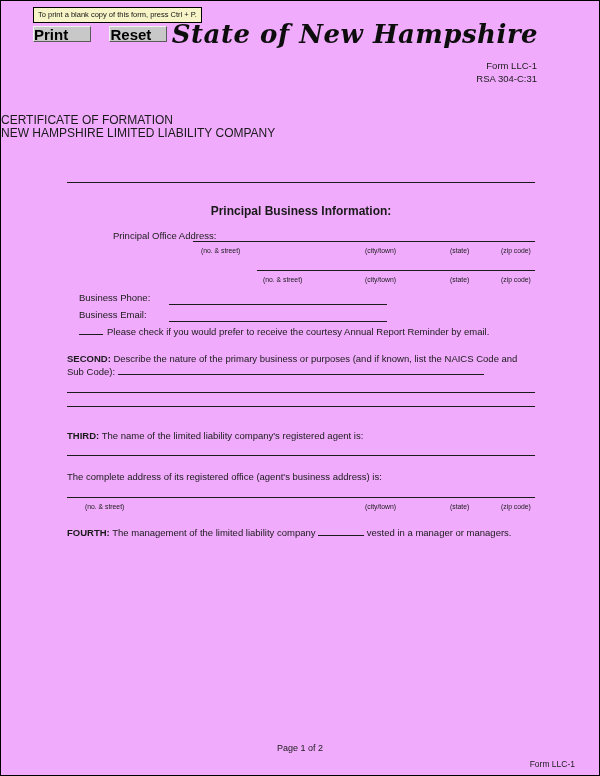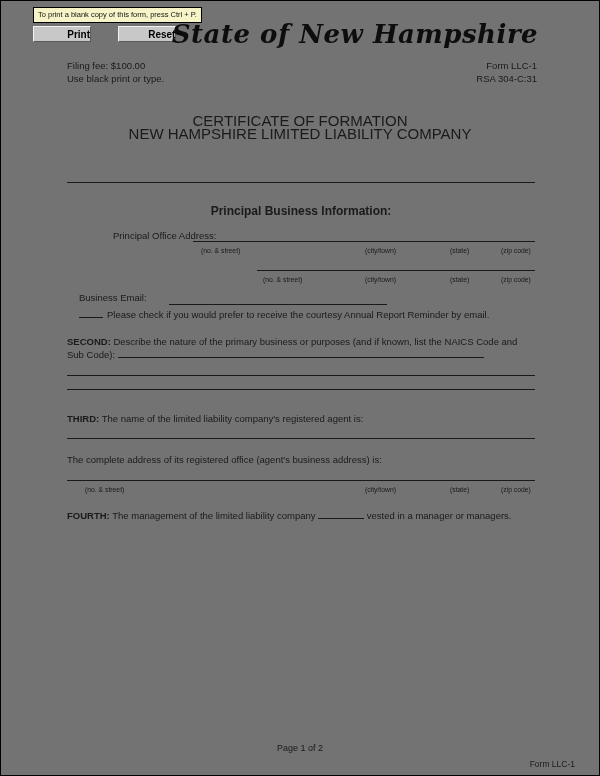--- a/index.html
+++ b/index.html
@@ -10,21 +10,21 @@
   body {
     font-family: "Liberation Sans", sans-serif;
     color: #1a1a1a;
   }
   #page {
     position: relative;
     width: 600px;
     height: 776px;
     box-sizing: border-box;
     border: 1px solid #000000;
-    background: #737373;
+    background: #f0abfc;
     overflow: hidden;
   }
 
   
   .tooltip-box {
     position: absolute;
     left: 32px;
     top: 6px;
     background: #f7f5c8;
     border: 1px solid #000000;
@@ -37,31 +37,31 @@
   .btn-row {
     position: absolute;
     left: 32px;
     top: 25px;
   }
   .win-btn {
     display: inline-block;
     width: 58px;
     height: 16px;
     line-height: 16px;
-    text-align: right;
-    font-size: 10px;
+    text-align: left;
+    font-size: 15px;
     font-weight: bold;
     color: #000;
     background: #c8c8c8;
     border-top: 1px solid #f2f2f2;
     border-left: 1px solid #f2f2f2;
     border-right: 1px solid #5a5a5a;
     border-bottom: 1px solid #5a5a5a;
     box-sizing: border-box;
-    margin-right: 23px;
+    margin-right: 14px;
     cursor: default;
     vertical-align: top;
   }
 
   
   .masthead {
     position: absolute;
     left: 0;
     right: 0;
     top: 18px;
@@ -88,22 +88,21 @@
     font-size: 9.5px;
     line-height: 13px;
     text-align: right;
   }
 
   .doc-title {
     position: absolute;
     left: 0;
     right: 0;
     top: 113px;
-    text-align: center;
-    font-size: 15px;
+    font-size: 12px;
     line-height: 13px;
   }
 
   .body-area {
     position: absolute;
     left: 66px;
     top: 168px;
     width: 468px;
     font-size: 9.5px;
     line-height: 13.5px;
@@ -219,24 +218,20 @@
 
   <div class="tooltip-box">To print a blank copy of this form, press Ctrl + P.</div>
 
   <div class="btn-row">
     <span class="win-btn">Print</span>
     <span class="win-btn">Reset</span>
   </div>
 
   <div class="masthead">State of New Hampshire</div>
 
-  <div class="fee-row">
-    <div>Filing fee:  $100.00</div>
-    <div>Use black print or type.</div>
-  </div>
   <div class="form-no">
     <div>Form LLC-1</div>
     <div>RSA 304-C:31</div>
   </div>
 
   <div class="doc-title">
     <div>CERTIFICATE OF FORMATION</div>
     <div>NEW HAMPSHIRE LIMITED LIABILITY COMPANY</div>
   </div>
 
@@ -265,20 +260,24 @@
     <div class="subcaps">
       <span style="left:196px;">(no. &amp; street)</span>
       <span style="left:298px;">(city/town)</span>
       <span style="left:383px;">(state)</span>
       <span style="left:434px;">(zip code)</span>
     </div>
 
     <div style="height:6px;"></div>
 
     <div class="phone-line">
+      <span class="lbl">Business Phone:</span>
+      <span class="ln"></span>
+    </div>
+    <div class="phone-line">
       <span class="lbl">Business Email:</span>
       <span class="ln"></span>
     </div>
 
     <div class="checkline">
       <span class="blank"></span><span>Please check if you would prefer to receive the courtesy Annual Report Reminder by email.</span>
     </div>
 
     <div style="height:10px;"></div>
 

